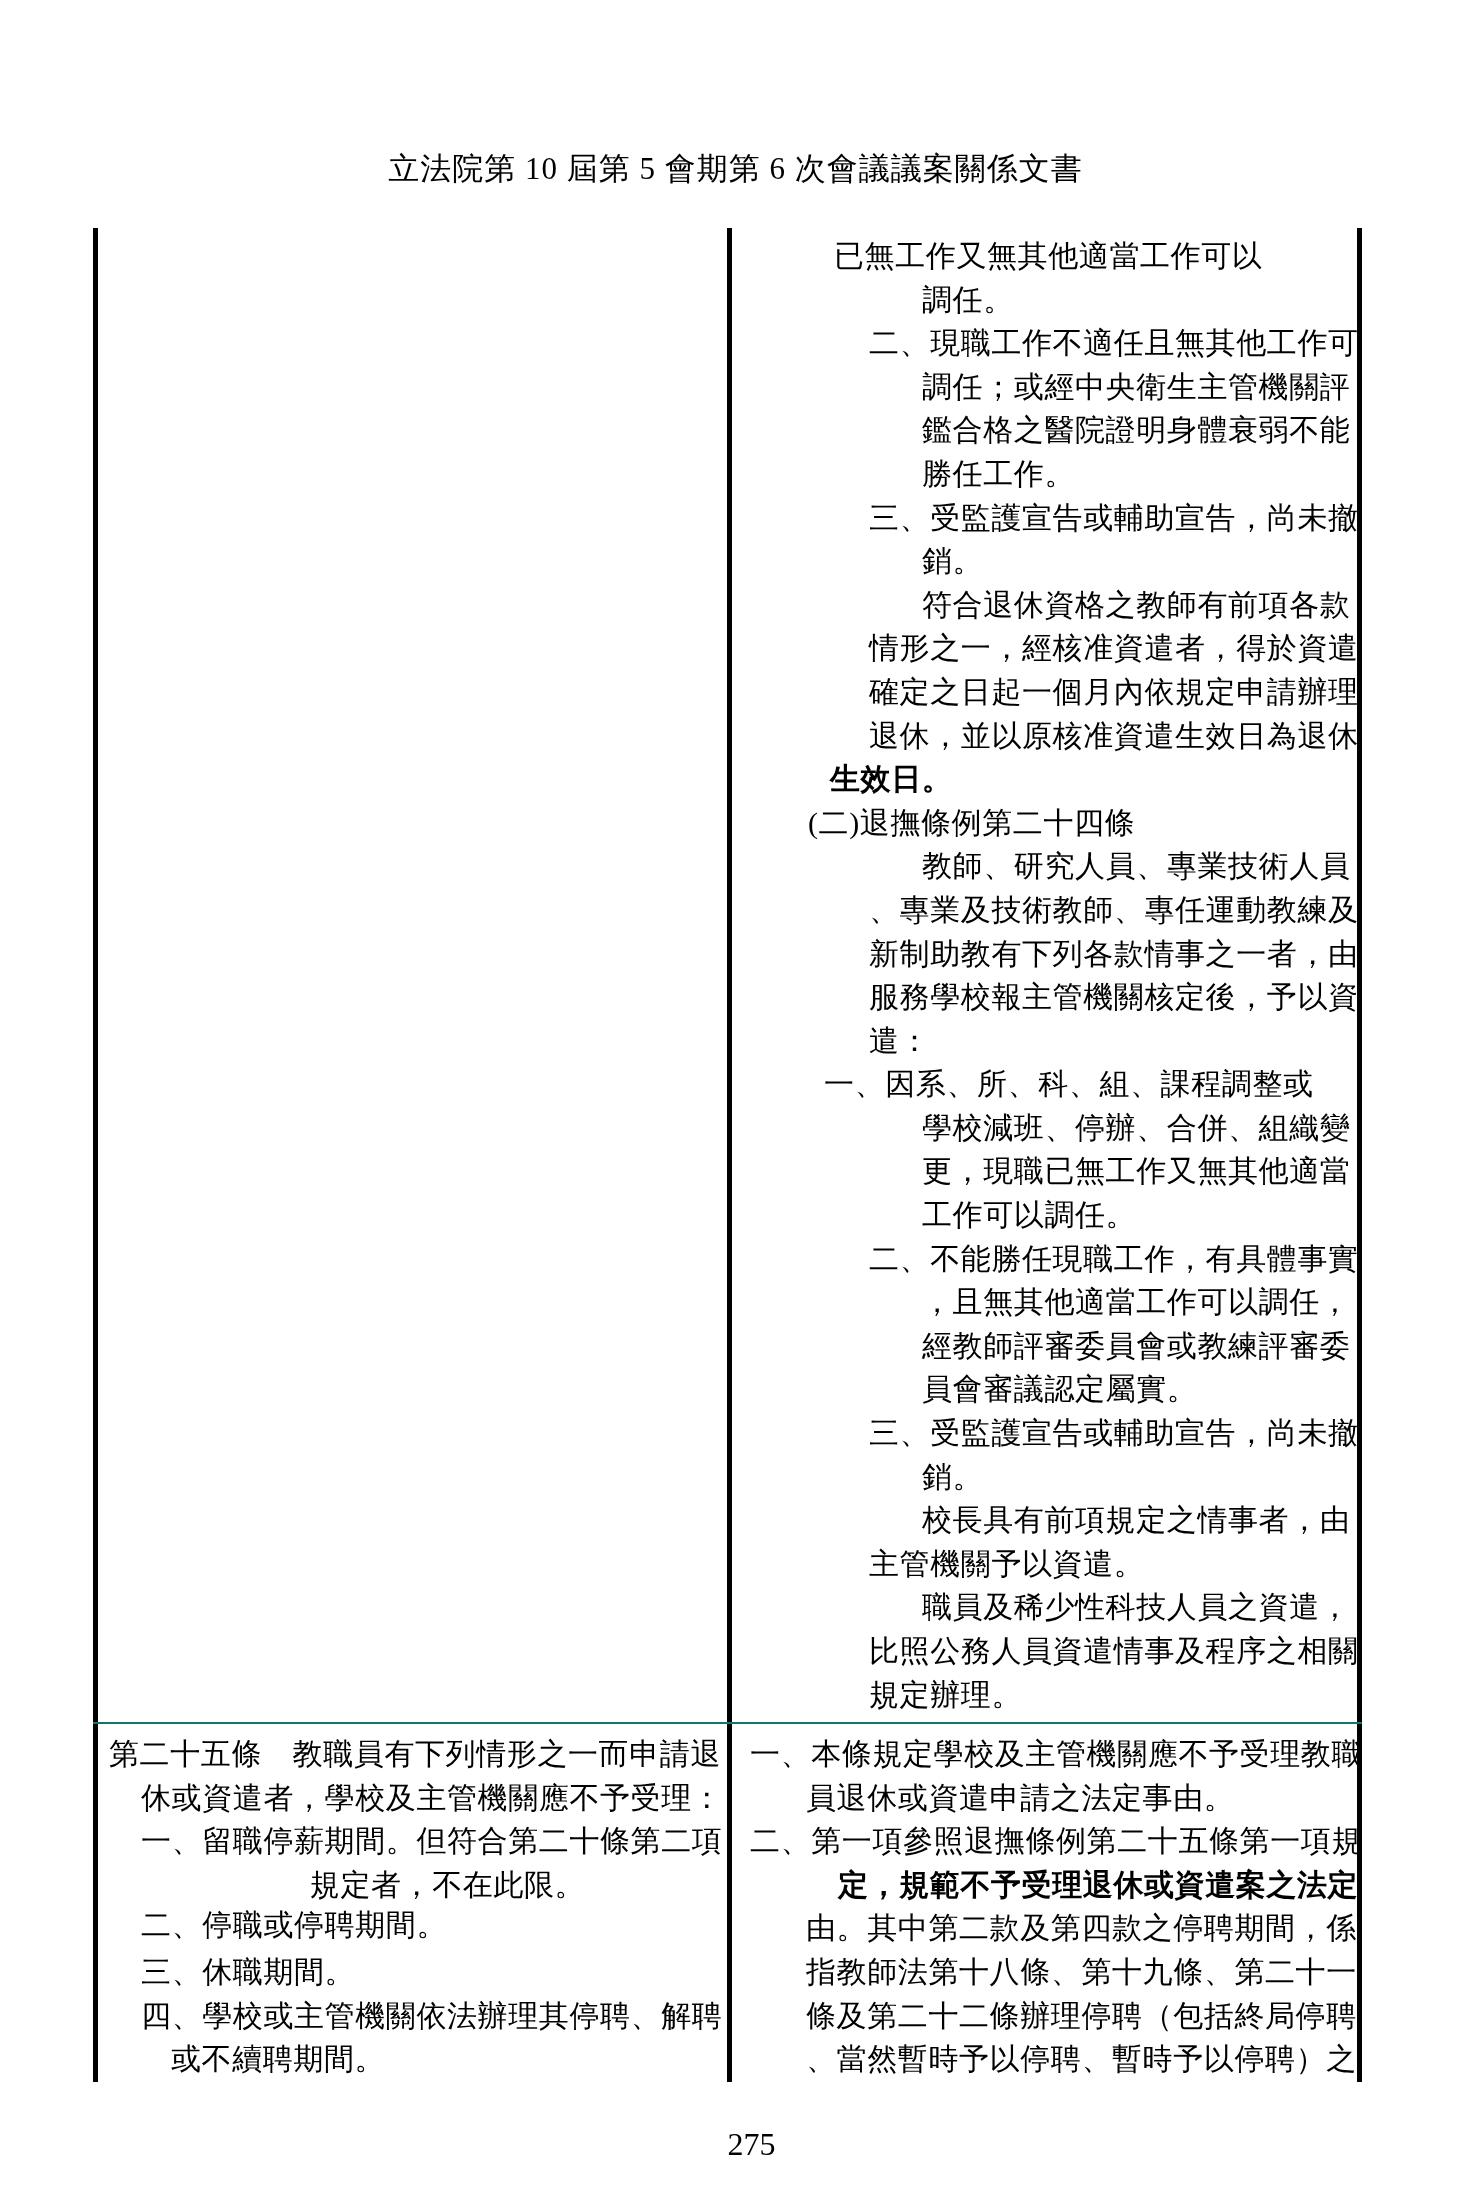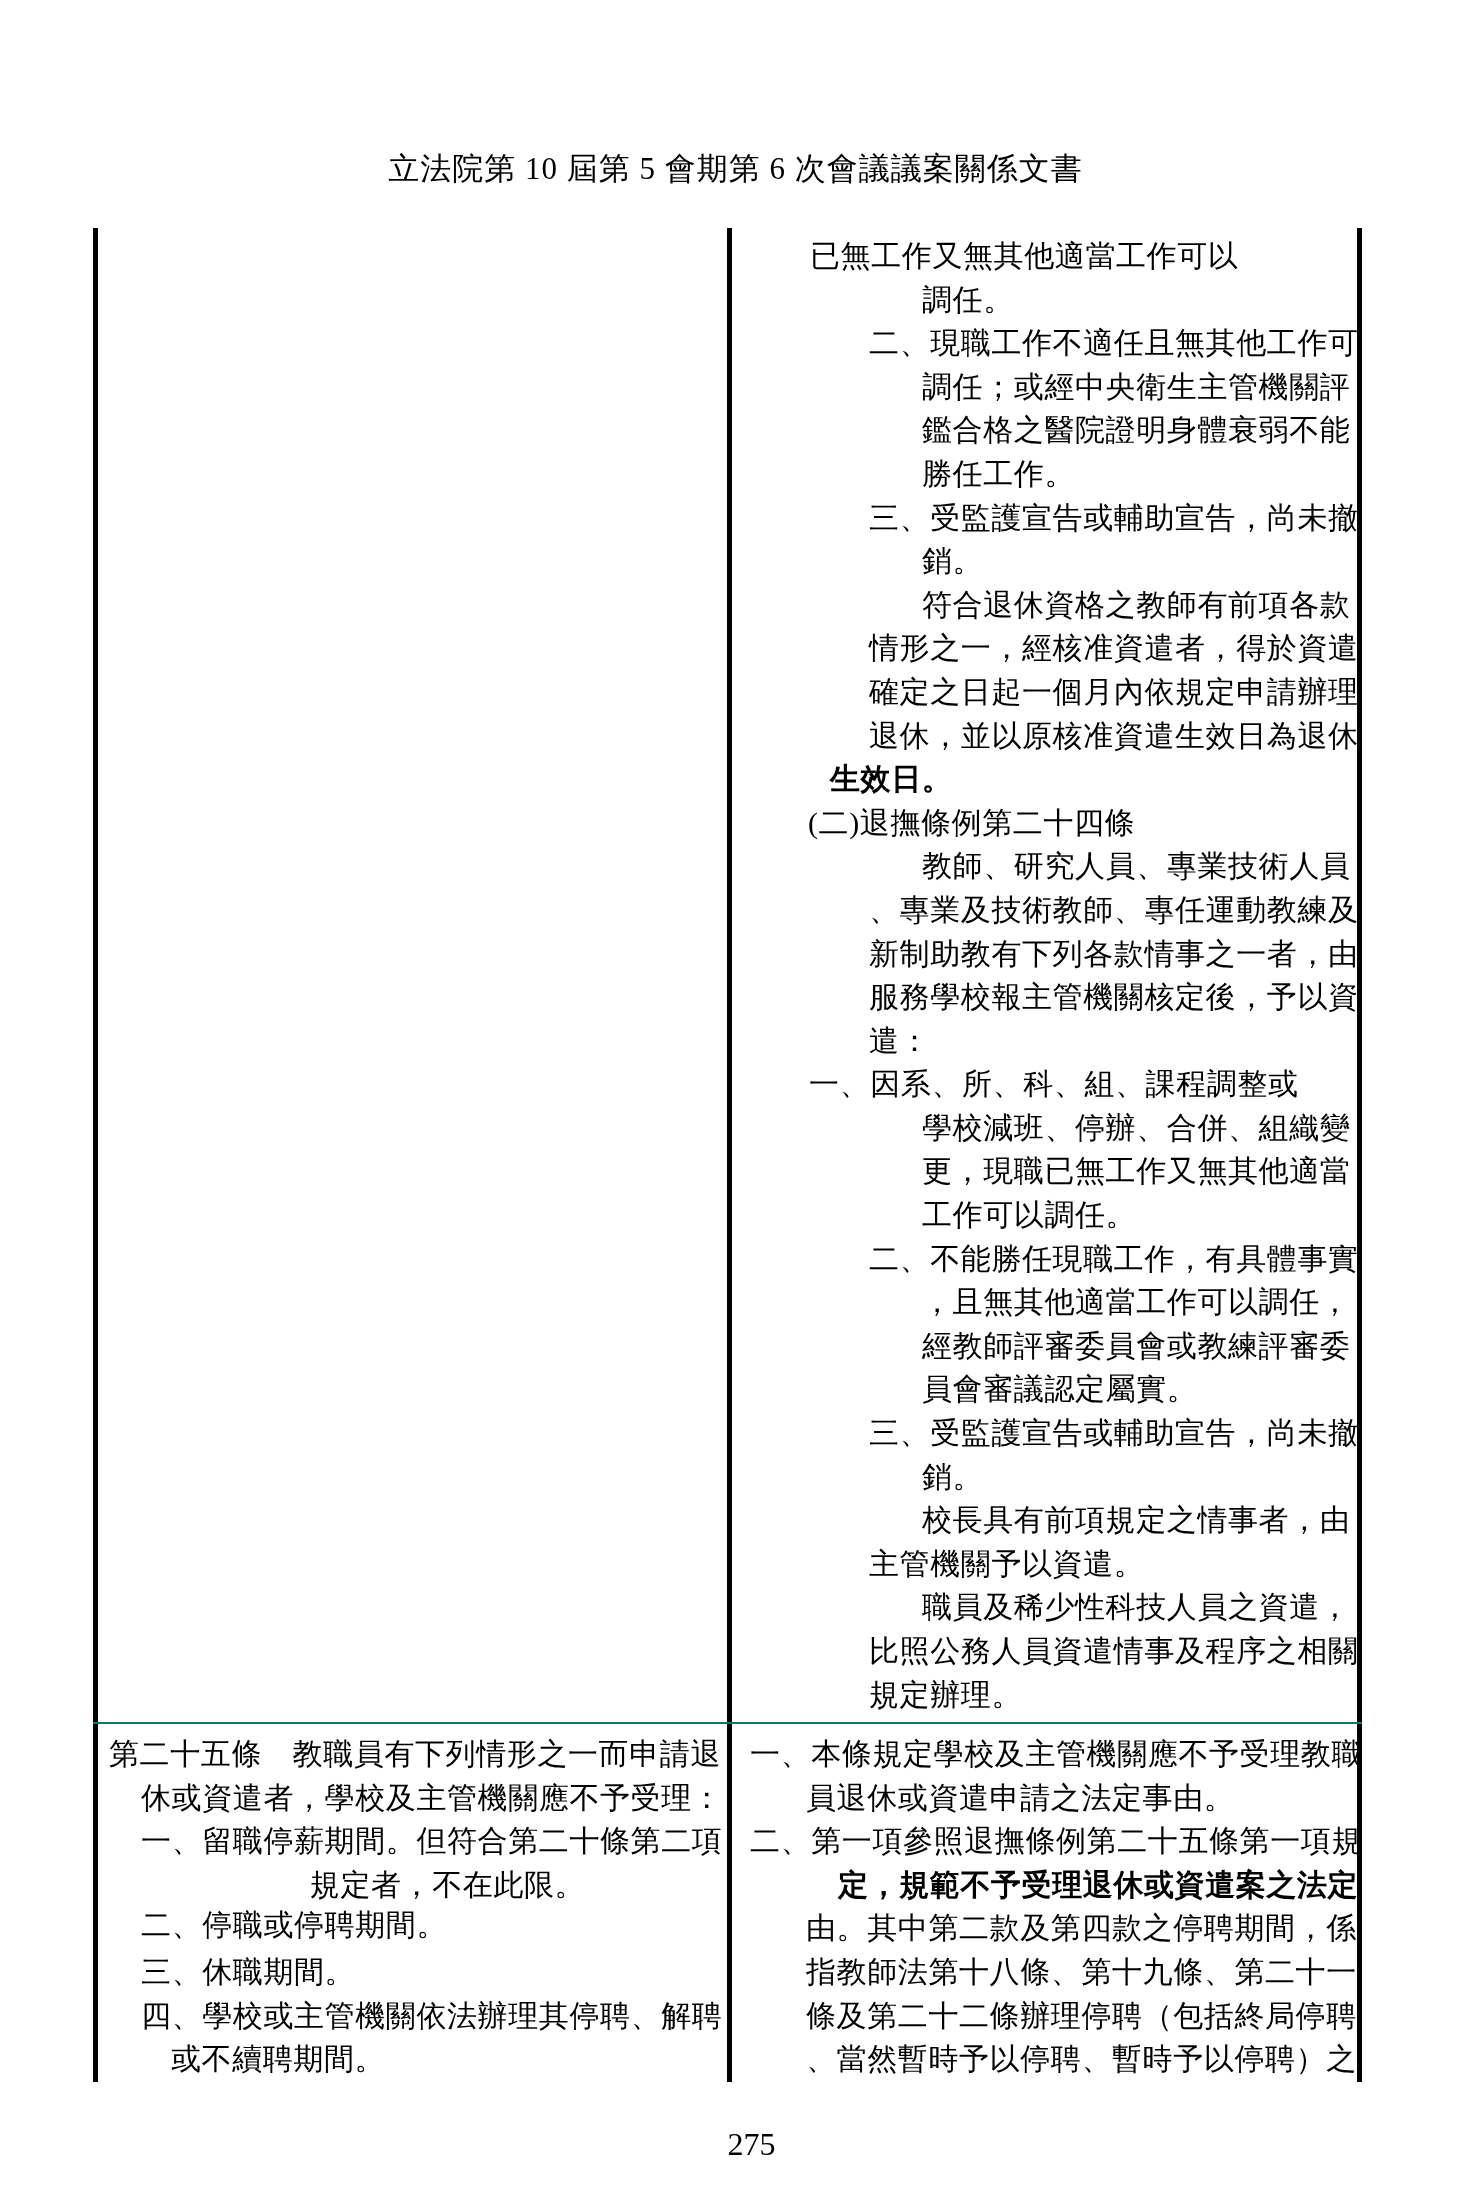--- a/index.html
+++ b/index.html
@@ -66,40 +66,40 @@
 
 <div class="page">
 
   <div class="doc-header">立法院第 10 屆第 5 會期第 6 次會議議案關係文書</div>
 
   <div class="doc-table">
 
     <div class="trow trow-top">
       <div class="tcell tcell-left tcell-pad-top"></div>
       <div class="tcell tcell-right tcell-pad-top">
-          <div class="tline" style="padding-left: 78px;">已無工作又無其他適當工作可以</div>
+          <div class="tline" style="padding-left: 102px;">已無工作又無其他適當工作可以</div>
           <div class="tline" style="padding-left: 190px;">調任。</div>
           <div class="tline" style="padding-left: 137px;">二、現職工作不適任且無其他工作可</div>
           <div class="tline" style="padding-left: 190px;">調任；或經中央衛生主管機關評</div>
           <div class="tline" style="padding-left: 190px;">鑑合格之醫院證明身體衰弱不能</div>
           <div class="tline" style="padding-left: 190px;">勝任工作。</div>
           <div class="tline" style="padding-left: 137px;">三、受監護宣告或輔助宣告，尚未撤</div>
           <div class="tline" style="padding-left: 190px;">銷。</div>
           <div class="tline" style="padding-left: 190px;">符合退休資格之教師有前項各款</div>
           <div class="tline" style="padding-left: 137px;">情形之一，經核准資遣者，得於資遣</div>
           <div class="tline" style="padding-left: 137px;">確定之日起一個月內依規定申請辦理</div>
           <div class="tline" style="padding-left: 137px;">退休，並以原核准資遣生效日為退休</div>
           <div class="tline" style="padding-left: 98px; font-weight: bold;">生效日。</div>
           <div class="tline" style="padding-left: 76px;">(二)退撫條例第二十四條</div>
           <div class="tline" style="padding-left: 190px;">教師、研究人員、專業技術人員</div>
           <div class="tline" style="padding-left: 137px;">、專業及技術教師、專任運動教練及</div>
           <div class="tline" style="padding-left: 137px;">新制助教有下列各款情事之一者，由</div>
           <div class="tline" style="padding-left: 137px;">服務學校報主管機關核定後，予以資</div>
           <div class="tline" style="padding-left: 137px;">遣：</div>
-          <div class="tline" style="padding-left: 77px;">一、因系、所、科、組、課程調整或</div>
+          <div class="tline" style="padding-left: 77px; margin-left: 15px;">一、因系、所、科、組、課程調整或</div>
           <div class="tline" style="padding-left: 190px;">學校減班、停辦、合併、組織變</div>
           <div class="tline" style="padding-left: 190px;">更，現職已無工作又無其他適當</div>
           <div class="tline" style="padding-left: 190px;">工作可以調任。</div>
           <div class="tline" style="padding-left: 137px;">二、不能勝任現職工作，有具體事實</div>
           <div class="tline" style="padding-left: 190px;">，且無其他適當工作可以調任，</div>
           <div class="tline" style="padding-left: 190px;">經教師評審委員會或教練評審委</div>
           <div class="tline" style="padding-left: 190px;">員會審議認定屬實。</div>
           <div class="tline" style="padding-left: 137px;">三、受監護宣告或輔助宣告，尚未撤</div>
           <div class="tline" style="padding-left: 190px;">銷。</div>
           <div class="tline" style="padding-left: 190px;">校長具有前項規定之情事者，由</div>

